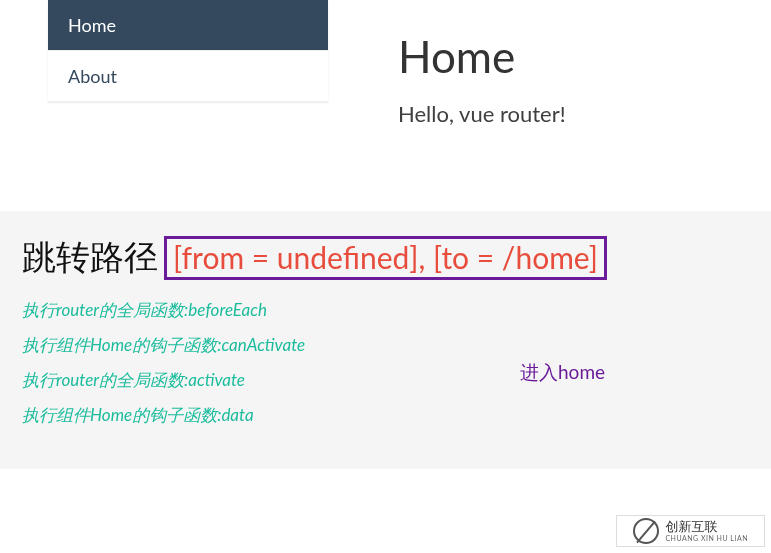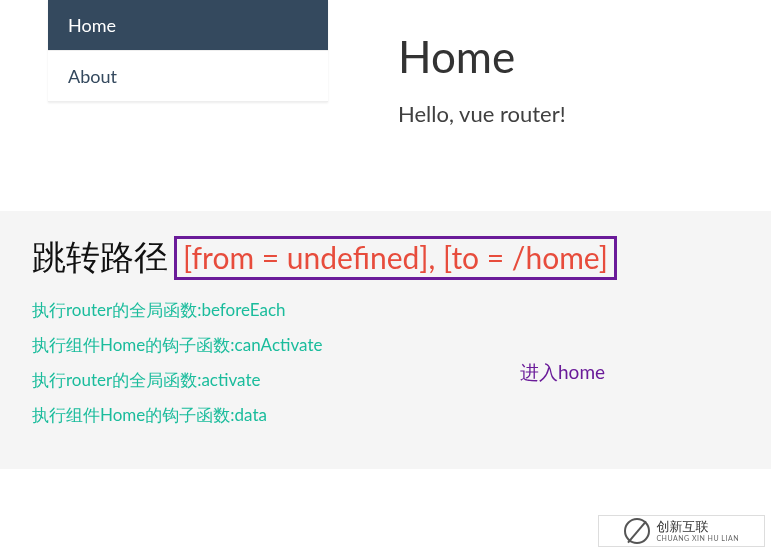--- a/index.html
+++ b/index.html
@@ -10,28 +10,28 @@
   .sidebar { width: 280px; margin: 0; box-shadow: 0 1px 2px rgba(0,0,0,.08); background:#fff; }
   .nav-item { padding: 14px 20px; font-size: 18px; color: #34495e; cursor: pointer; border-bottom: 1px solid #eee; }
   .nav-item.active { background: #34495e; color: #fff; }
 
   .card { margin-left: 40px; margin-top: 0; flex: 1; padding: 30px 30px 0 30px; background:#fff; }
   .card h1 { font-size: 44px; font-weight: 400; color: #333; margin-bottom: 18px; }
   .card p { font-size: 22px; color: #404040; margin-bottom: 24px; }
   .subtabs { display: flex; gap: 44px; padding-left: 24px; border-bottom: 1px solid transparent; }
   .subtabs span { color: #1abc9c; font-size: 18px; padding-bottom: 12px; cursor: pointer; }
 
-  .lower { margin-top: 60px; padding: 24px 22px 30px 32px; background: #f5f5f5; }
+  .lower { margin-top: 60px; padding: 24px 22px 30px 22px; background: #f5f5f5; }
   .headline { font-size: 34px; color: #111; font-weight: 400; display: inline; }
   .route-box { display: inline-block; border: 3px solid #6a1b99; color: #e74c3c; font-size: 30px; padding: 0 6px 2px 6px; margin-left: 2px; }
   .enter { position: absolute; left: 520px; top: 360px; color: #6a1b99; font-size: 19px; }
   .log-list { margin-top: 18px; }
-  .log-list div { color: #1abc9c; font-size: 17px; margin-bottom: 12px; }
+  .log-list div { color: #1abc9c; font-size: 17px; margin-bottom: 12px; font-style: italic; }
 
-  .watermark { position: absolute; right: 6px; bottom: 6px; display: flex; align-items: center; gap: 6px; background: rgba(255,255,255,.85); border: 1px solid #ddd; padding: 2px 25px; justify-content: space-between; }
+  .watermark { position: absolute; right: 6px; bottom: 6px; display: flex; align-items: center; gap: 6px; background: rgba(255,255,255,.85); border: 1px solid #ddd; padding: 2px 16px; justify-content: space-between; }
   .wm-icon { width: 26px; height: 26px; border: 2px solid #555; border-radius: 50%; position: relative; }
   .wm-icon::before { content: ""; position: absolute; left: 10px; top: -2px; width: 2px; height: 28px; background:#555; transform: rotate(40deg); }
   .wm-text { font-size: 13px; color:#333; line-height: 1.05; font-family: "Microsoft YaHei", sans-serif; }
   .wm-sub { font-size: 7px; letter-spacing: .5px; color:#666; }
 </style>
 </head>
 <body>
 
 <div class="top">
   <div class="sidebar">

